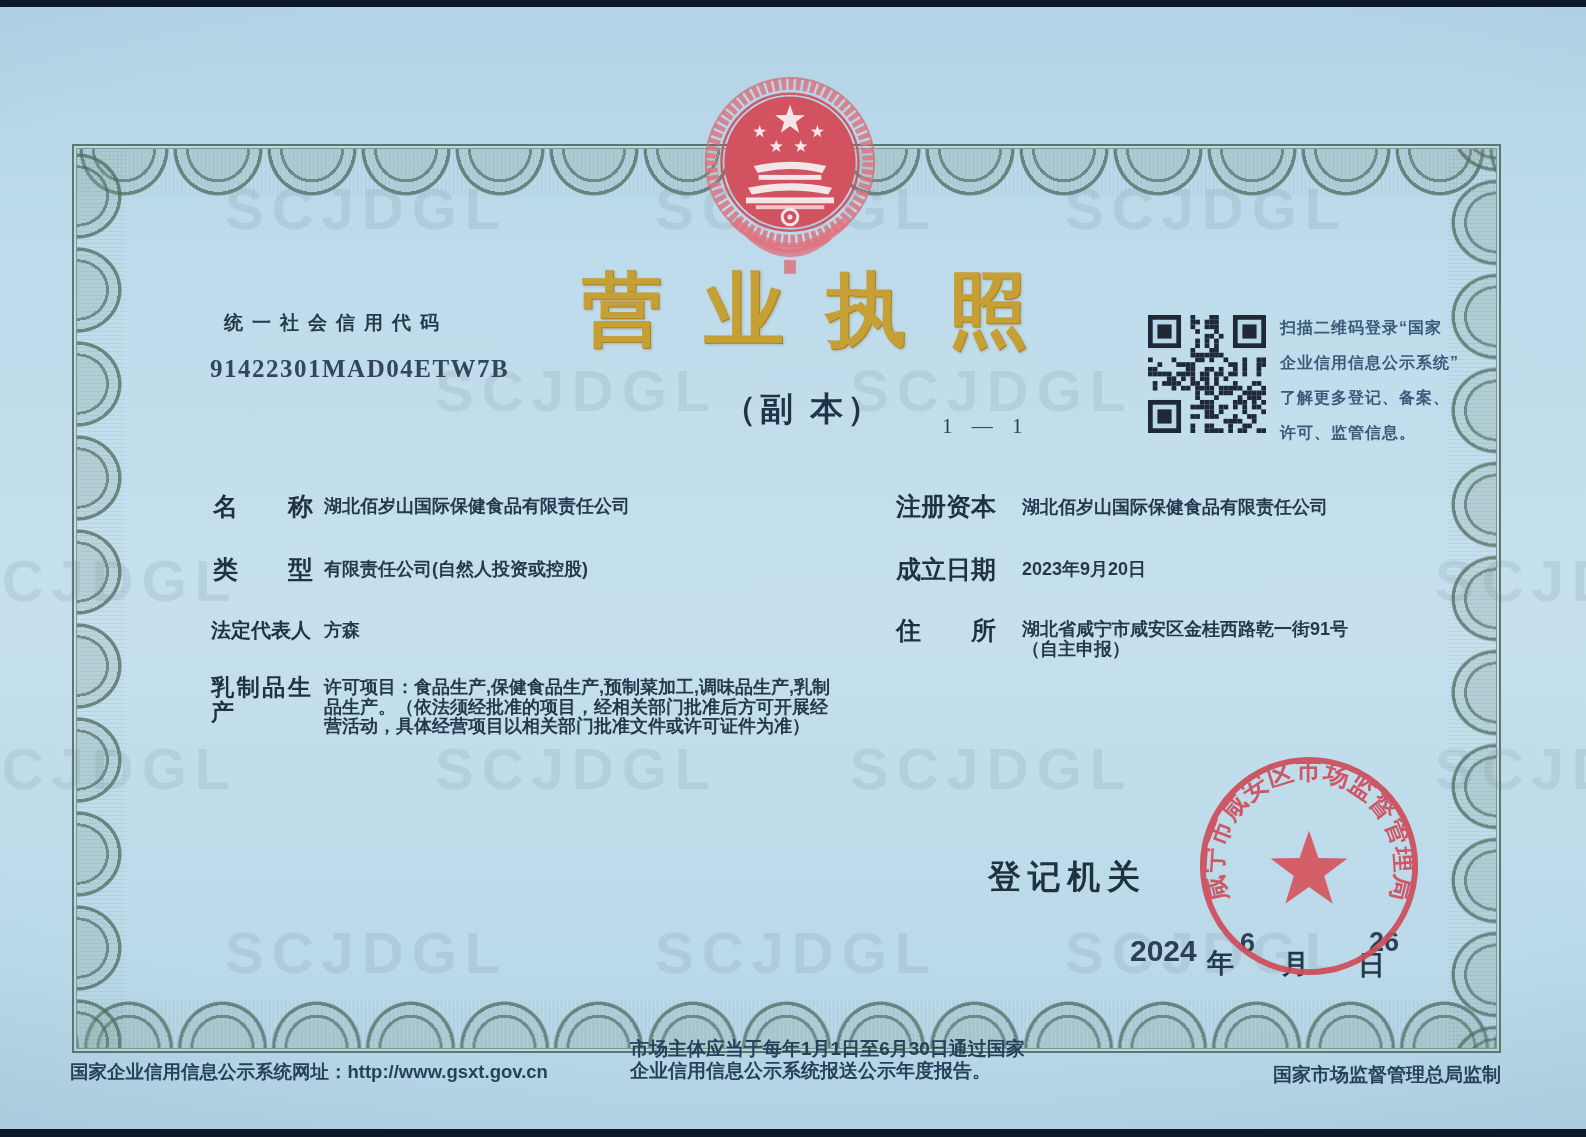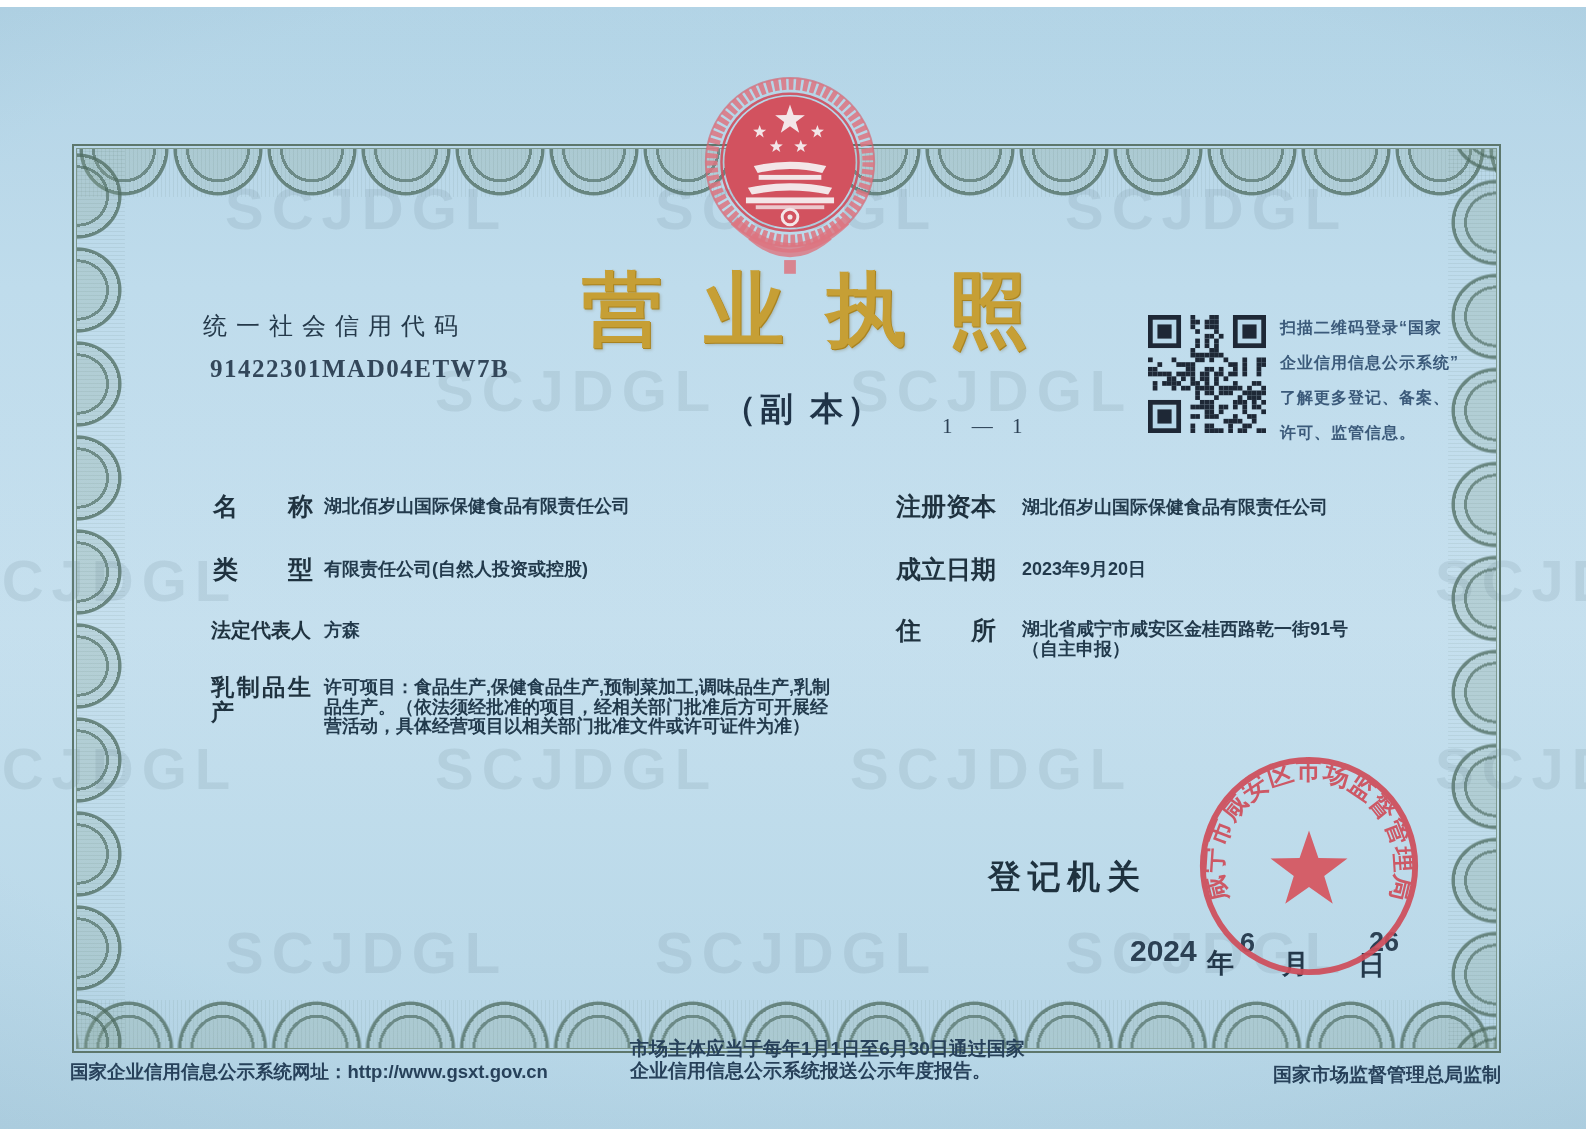--- a/index.html
+++ b/index.html
@@ -1,17 +1,17 @@
 <!DOCTYPE html>
 <html><head>
 <meta charset="utf-8">
 <style>
   html,body{margin:0;padding:0;background:#372b2f;width:1586px;height:1137px;overflow:hidden;
     font-family:"Liberation Sans","DejaVu Sans",sans-serif;}
-  .stage{position:relative;width:1586px;height:1137px;background:#ffffff;}
+  .stage{position:relative;width:1586px;height:1137px;background:#0f172a;}
   .paper{position:absolute;left:0;top:7px;width:1586px;height:1122px;
     background:linear-gradient(180deg,#aacfe3 0%,#b8d8ea 25%,#bfdcec 55%,#b3d5e7 85%,#abcfe2 100%);}
   .paper::after{content:"";position:absolute;inset:0;pointer-events:none;
     background:radial-gradient(ellipse 120% 90% at 52% 45%, rgba(255,255,255,.10) 0 55%, rgba(60,80,95,.10) 100%);}
 
   
   .frame{position:absolute;left:72px;top:137px;width:1425px;height:905px;border:2px solid #5d776c;z-index:1;}
   .frame-inner{position:absolute;inset:2px;border:1px solid #7d988c;}
   .sc{position:absolute;}
   .sc.t{left:3px;right:3px;top:3px;height:48px;
@@ -31,21 +31,21 @@
       radial-gradient(ellipse 48px 46px at 100% 50%, rgba(141,170,158,.30) 0 29px, rgba(80,110,99,.72) 29px 32px, rgba(141,170,158,.22) 32px 41px, rgba(80,110,99,.78) 41px 44px, rgba(0,0,0,0) 45px);
     background-size:auto,96px 94px;background-repeat:repeat,repeat-y;background-position:right;}
 
   
   .wm{position:absolute;font-size:58px;font-weight:700;letter-spacing:8px;color:rgba(104,126,139,.15);z-index:2;white-space:nowrap;}
   .wm-center{position:absolute;left:542px;top:552px;font-size:66px;font-weight:700;letter-spacing:18px;
     color:rgba(98,118,131,.20);z-index:2;white-space:nowrap;}
 
   
   .tx{position:absolute;z-index:4;color:#24394a;}
-  .credit-label{left:203px;top:303px;font-size:24px;font-weight:400;letter-spacing:9px;}
+  .credit-label{left:224px;top:303px;font-size:19px;font-weight:700;letter-spacing:9px;}
   .credit-code{left:210px;top:348px;font-size:25px;font-weight:600;letter-spacing:1.5px;
     font-family:"Liberation Serif","DejaVu Serif",serif;color:#33475a;}
   .title{left:582px;top:250px;font-size:80px;font-weight:700;letter-spacing:42px;color:#c69f35;
     text-shadow:1px 1px 0 #a9831f, 2px 2px 3px rgba(90,70,10,.25);}
   .subtitle{left:723px;top:380px;font-size:33px;font-weight:600;letter-spacing:4px;color:#203448;}
   .pageno{left:942px;top:407px;font-size:21px;letter-spacing:7px;color:#2c4155;
     font-family:"Liberation Serif","DejaVu Serif",serif;}
   .lbl{position:absolute;z-index:4;width:100px;font-weight:700;color:#1f323f;font-size:25px;
     text-align:justify;text-align-last:justify;line-height:1.1;}
   .lbl.small{font-size:20px;letter-spacing:0;}

